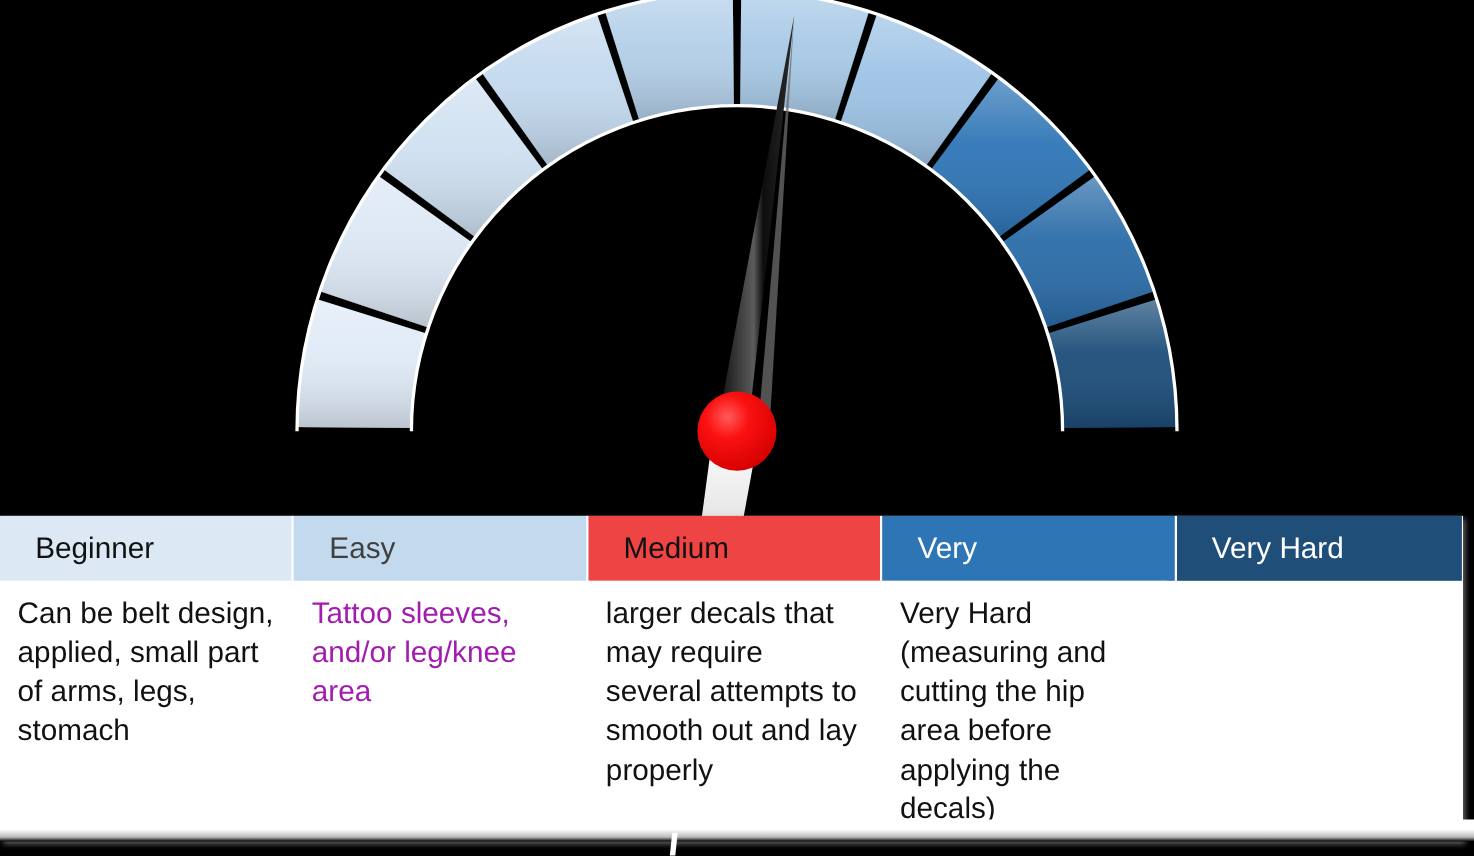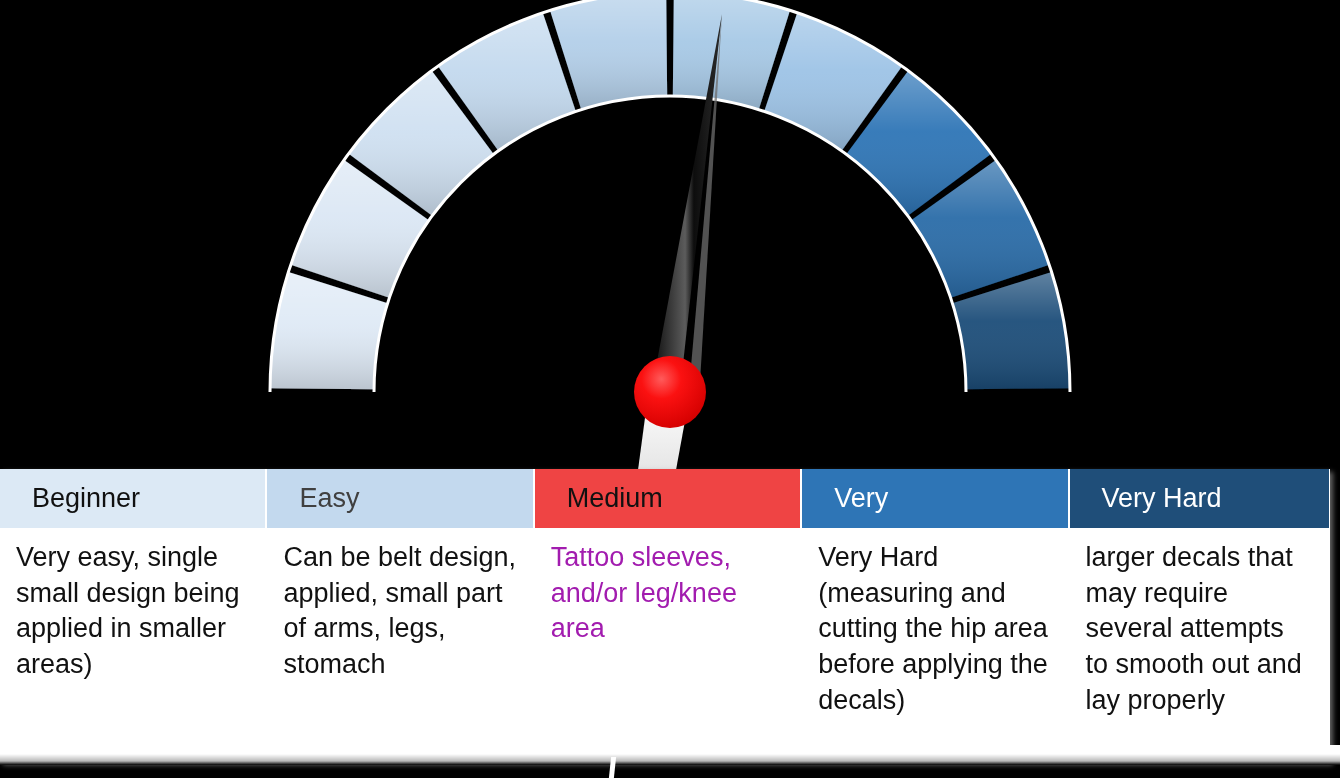--- a/index.html
+++ b/index.html
@@ -142,24 +142,23 @@
           <span>Medium</span>
         </div>
         <div class="th light-text" style="background: rgb(46, 117, 182); color: rgb(255, 255, 255);">
           <span>Very</span>
         </div>
         <div class="th light-text" style="background: rgb(31, 78, 121); color: rgb(255, 255, 255);">
           <span>Very Hard</span>
         </div>
       </div>
     <div class="t-row t-body" id="body-row">
-        <div class="td" style="background: rgb(255, 255, 255); color: rgb(17, 17, 17);"><span>Very easy, single small design being applied in smaller areas)</span></div>
         <div class="td" style="background: rgb(255, 255, 255); color: rgb(17, 17, 17);"><span>Can be belt design, applied, small part of arms, legs, stomach</span></div>
         <div class="td" style="background: rgb(255, 255, 255); color: #a21caf;"><span>Tattoo sleeves, and/or leg/knee area</span></div>
+        <div class="td" style="background: rgb(255, 255, 255); color: rgb(17, 17, 17);"><span>larger decals that may require several attempts to smooth out and lay properly</span></div>
         <div class="td" style="background: rgb(255, 255, 255); color: rgb(17, 17, 17);"><span>Very Hard (measuring and cutting the hip area before applying the decals)</span></div>
-        <div class="td" style="background: rgb(255, 255, 255); color: rgb(17, 17, 17);"><span>larger decals that may require several attempts to smooth out and lay properly</span></div>
       </div>
   </div>
 
   <div id="bottom-strip"></div>
   <div id="needle-tip-artifact"></div>
 
 </div>
 
 </body></html>

